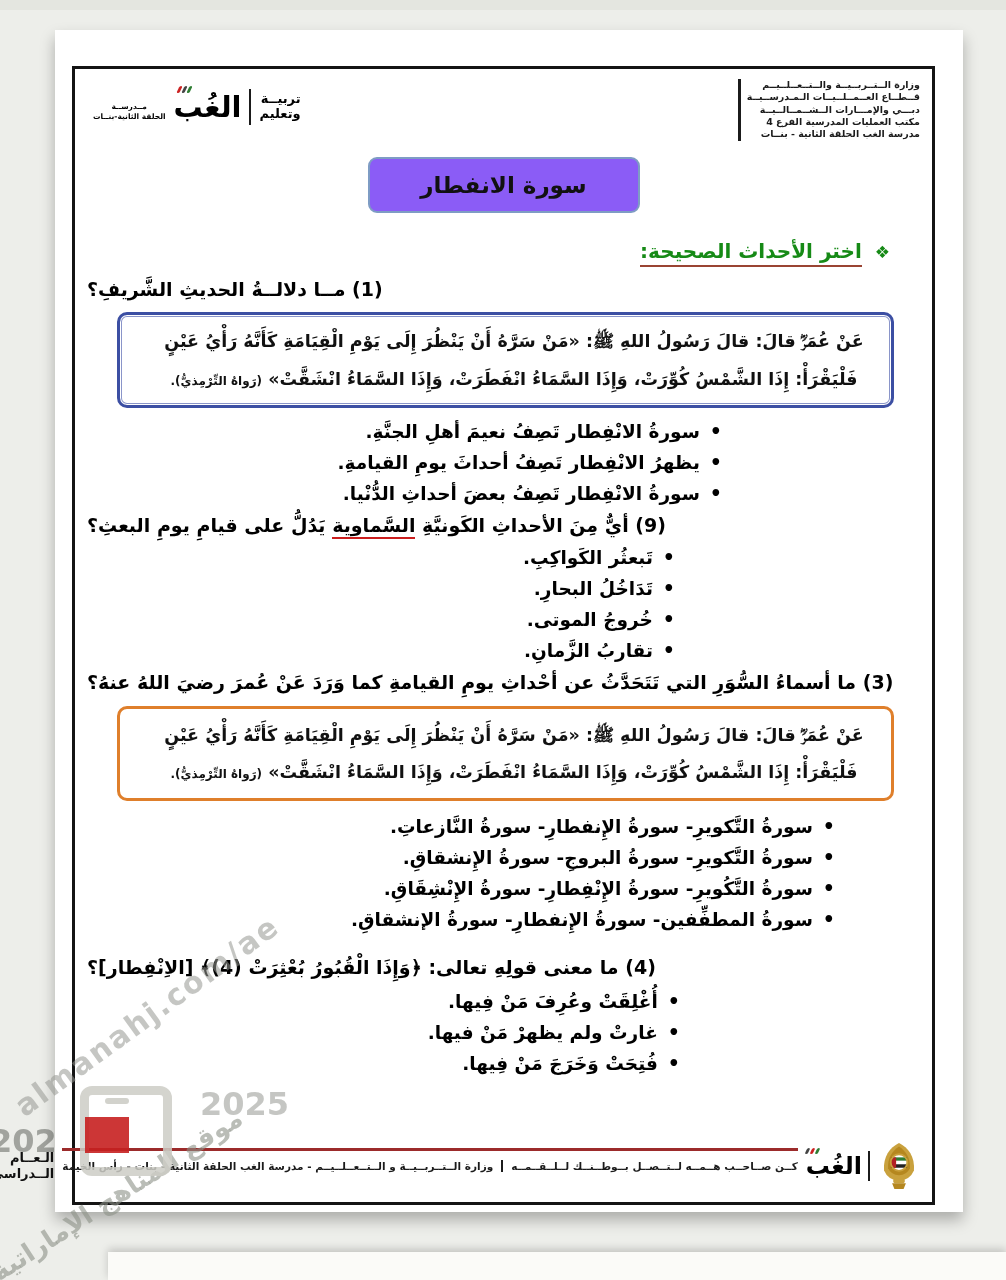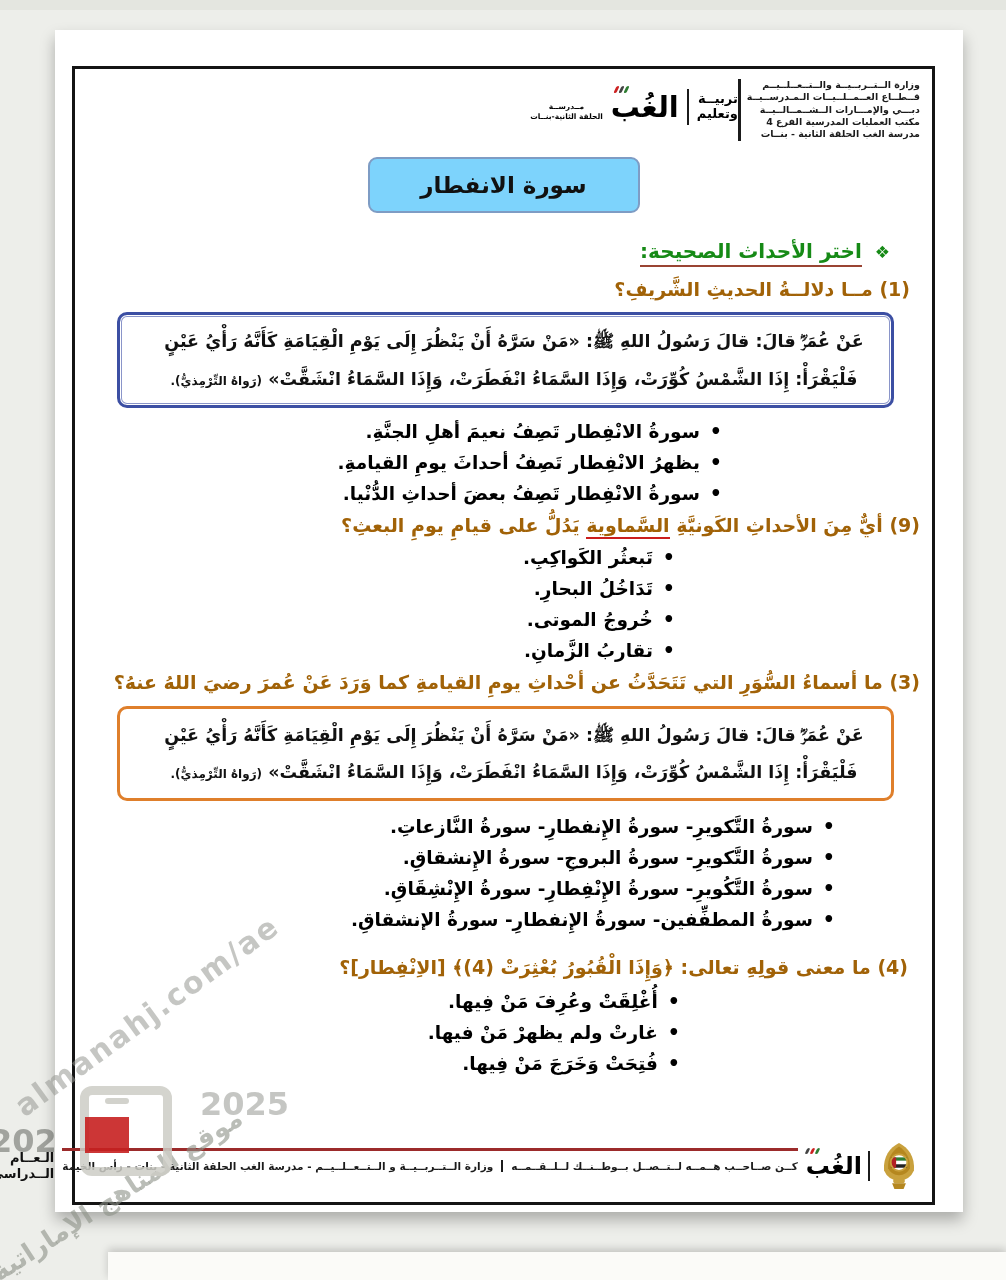--- a/index.html
+++ b/index.html
@@ -17,48 +17,48 @@
   .sheet2{
     position:absolute;left:108px;top:1252px;width:898px;height:28px;
     background:#fbfbf8;box-shadow:0 -3px 8px rgba(0,0,0,.18);z-index:2;
   }
   .border-box{
     position:absolute;left:17px;top:36px;right:28px;bottom:7px;
     border:3px solid #141414;direction:rtl;
   }
   .content{position:relative;z-index:3;padding:8px 12px 0 12px;}
   
-  .hdr{display:flex;justify-content:flex-start;align-items:flex-start;margin-top:2px;}
+  .hdr{display:flex;justify-content:space-between;align-items:flex-start;margin-top:2px;}
   .ministry{
     text-align:right;font-size:9.5px;font-weight:bold;line-height:1.3;color:#1b1b1b;
     border-left:3px solid #1b1b1b;padding-left:6px;
   }
   .school-logo{display:flex;align-items:center;gap:8px;margin-left:6px;margin-top:10px;}
   .tt-stack{font-size:13px;font-weight:bold;line-height:1.15;text-align:right;}
   .logo-bar{width:2px;height:36px;background:#1b1b1b;}
   .logo-name-wrap{position:relative;}
   .logo-name{font-size:29px;font-weight:bold;line-height:1;}
   .logo-flourish{position:absolute;top:-7px;left:4px;display:flex;gap:2px;}
   .logo-flourish i{display:block;width:3px;height:7px;border-radius:2px;transform:skewX(-25deg);}
   .logo-flourish i:nth-child(1){background:#2e7d32;}
   .logo-flourish i:nth-child(2){background:#444;}
   .logo-flourish i:nth-child(3){background:#c22;}
   .school-small{font-size:7.5px;font-weight:bold;line-height:1.4;text-align:center;margin-top:10px;}
   
   .title-box{
-    width:268px;margin:16px auto 0 auto;background:#7dd3fc;border:2px solid #7e9cc4;
+    width:268px;margin:16px auto 0 auto;background:#8b5cf6;border:2px solid #7e9cc4;
     border-radius:9px;text-align:center;font-size:23px;font-weight:bold;padding:13px 0;
     color:#111;
   }
   
   .instruction{margin:26px 30px 0 0;text-align:right;font-size:20px;font-weight:bold;color:#168a16;}
   .instruction .dmd{font-size:17px;margin-left:6px;}
   .instruction .txt{border-bottom:2.5px solid #9a4433;padding-bottom:2px;}
   
-  .q-heading{color:#a16207;font-weight:bold;font-size:19px;text-align:right;line-height:1.35;}
+  .q-heading{color:#000000;font-weight:bold;font-size:19px;text-align:left;line-height:1.35;}
   .qh1{margin:14px 10px 0 0;}
   .qh2{margin:4px 0 0 0;}
   .qh3{margin:4px 0 0 0;}
   .qh4{margin:20px 12px 0 0;}
   .q-underline{border-bottom:2.5px solid #cb1d1d;padding-bottom:1px;}
   
   .hadith-box{
     margin:10px 26px 0 30px;border-radius:10px;padding:8px 16px 6px 33px;
     font-size:17.5px;font-weight:bold;color:#111;text-align:center;line-height:2.15;
   }

